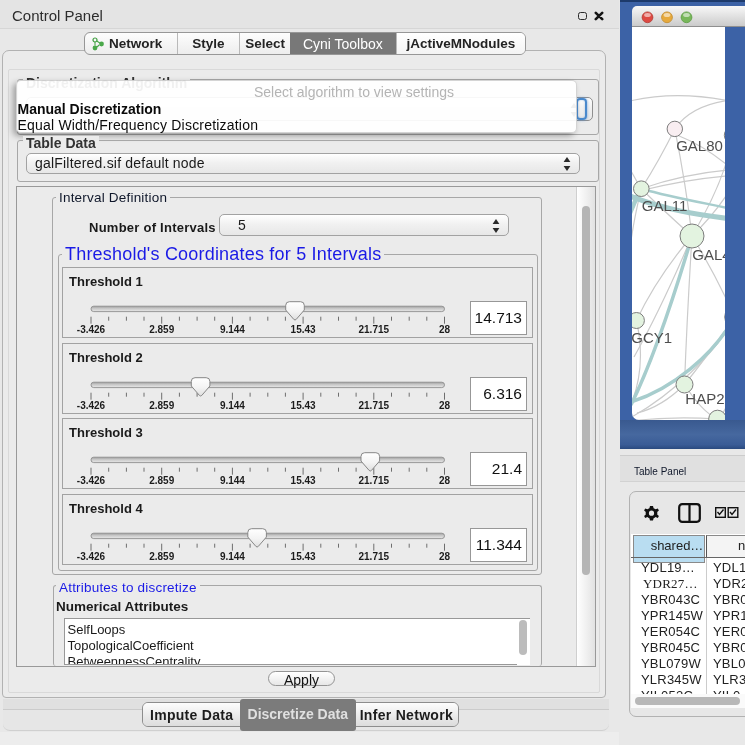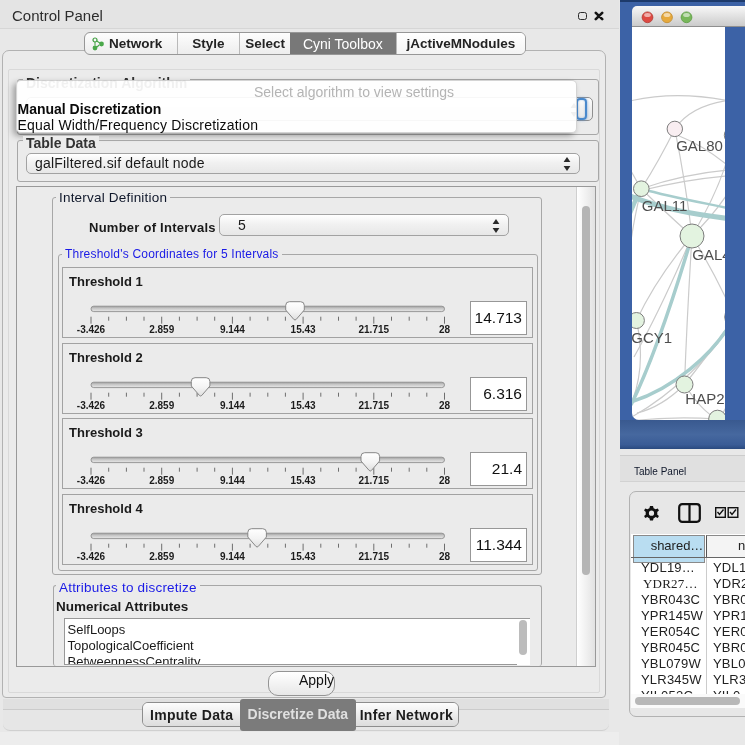--- a/index.html
+++ b/index.html
@@ -24,21 +24,21 @@
 .combo { position:absolute; background:linear-gradient(#ffffff,#f1f1f1 45%,#e7e7e7); border:1px solid #a2a2a2; border-radius:5px; font-size:14px; letter-spacing:0.2px; color:#1a1a1a; }
 .arrows { position:absolute; }
 
 .tpanel { position:absolute; left:62px; width:471px; height:71px; border:1px solid #a2a2a2; background:#ebebeb; }
 .tlabel { position:absolute; left:6px; top:6px; font-size:13px; font-weight:bold; color:#1a1a1a; }
 .vbox { position:absolute; left:407px; top:33px; width:57px; height:34px; background:#fff; border:1px solid #979797; font-size:15.5px; color:#111; text-align:right; line-height:32px; padding-right:4px; }
 .ticklab { position:absolute; font-size:10px; font-weight:bold; color:#1c1c1c; width:50px; text-align:center; top:56px; }
 
 #attrlist { left:64px; top:618px; width:466px; height:47px; background:#fff; border:1px solid #989898; overflow:hidden; font-size:13px; color:#1a1a1a; }
 
-#applybtn { left:268px; top:671px; width:67px; height:25px; border:1px solid #949494; border-radius:10px; background:linear-gradient(#ffffff,#e7e7e7); font-size:14px; color:#111; text-align:right; line-height:17px; }
+#applybtn { left:268px; top:671px; width:67px; height:15px; border:1px solid #949494; border-radius:10px; background:linear-gradient(#ffffff,#e7e7e7); font-size:14px; color:#111; text-align:center; line-height:17px; }
 #segbtns { left:142px; top:702px; width:317px; height:25px; border:1px solid #8d8d8d; border-radius:6px; overflow:hidden; display:flex; }
 .seg { height:100%; display:flex; align-items:center; justify-content:center; font-size:14px; font-weight:bold; letter-spacing:0.3px; color:#1c1c1c; background:linear-gradient(#fdfdfd,#dcdcdc); }
 
 #popup { left:16px; top:79.5px; width:561px; height:53px; background:rgba(255,255,255,0.93); border:1px solid rgba(160,160,160,0.45); border-radius:5px; box-shadow:-3px 3px 6px rgba(0,0,0,0.33); }
 
 #bluewin { left:620px; top:2px; width:125px; height:447px; background:#3c62a6; }
 #navtop { left:620px; top:0px; width:125px; height:2px; background:#1d3a6b; }
 #wintitle { left:632px; top:6px; width:113px; height:21px; background:linear-gradient(#f8f8f8,#cbcbcb); border-bottom:1px solid #8f8f8f; border-radius:5px 0 0 0; }
 #netview { left:632px; top:27px; width:93px; height:393px; background:#ffffff; overflow:hidden; border-radius:0 0 0 7px; }
 #bluebot { left:620px; top:420px; width:125px; height:29px; background:linear-gradient(#39598f,#46689f 50%,#3a5c96 85%,#2a4a7f); }
@@ -110,21 +110,21 @@
 
 <div class="abs" style="left:89px; top:220px; font-size:13px; font-weight:bold; letter-spacing:0.25px; color:#1a1a1a;">Number of Intervals</div>
 <div class="abs combo" style="left:219px; top:214px; width:290px; height:22px; line-height:20px; padding-left:18px;">5
   <svg class="arrows" style="right:8px; top:4px;" width="8" height="14" viewBox="0 0 8 14">
       <path d="M4 0 L7.4 5 L0.6 5 Z" fill="#2a2a2a"></path>
       <path d="M4 14 L7.4 9 L0.6 9 Z" fill="#2a2a2a"></path>
     </svg>
 </div>
 
 <div class="abs group" style="left:58px; top:254px; width:480px; height:317px;"></div>
-<div class="abs gtitle" style="left:62px; top:247px; color:#1a1ae6; font-size:12px; letter-spacing:0.2px;">Threshold's Coordinates for 5 Intervals</div>
+<div class="abs gtitle" style="left:62px; top:247px; color:#1a1ae6; font-size:18px; letter-spacing:0.2px;">Threshold's Coordinates for 5 Intervals</div>
 
 <div id="thresholds">
     <div class="tpanel" style="top:267.4px;">
       <div class="tlabel">Threshold 1</div>
       <svg style="position:absolute;left:0;top:28px;" width="471" height="40" viewBox="0 0 471 40">
         <defs>
           <linearGradient id="tg267.4" x1="0" y1="0" x2="0" y2="1">
             <stop offset="0" stop-color="#9d9d9d"></stop>
             <stop offset="0.4" stop-color="#c6c6c6"></stop>
             <stop offset="1" stop-color="#e9e9e9"></stop>

